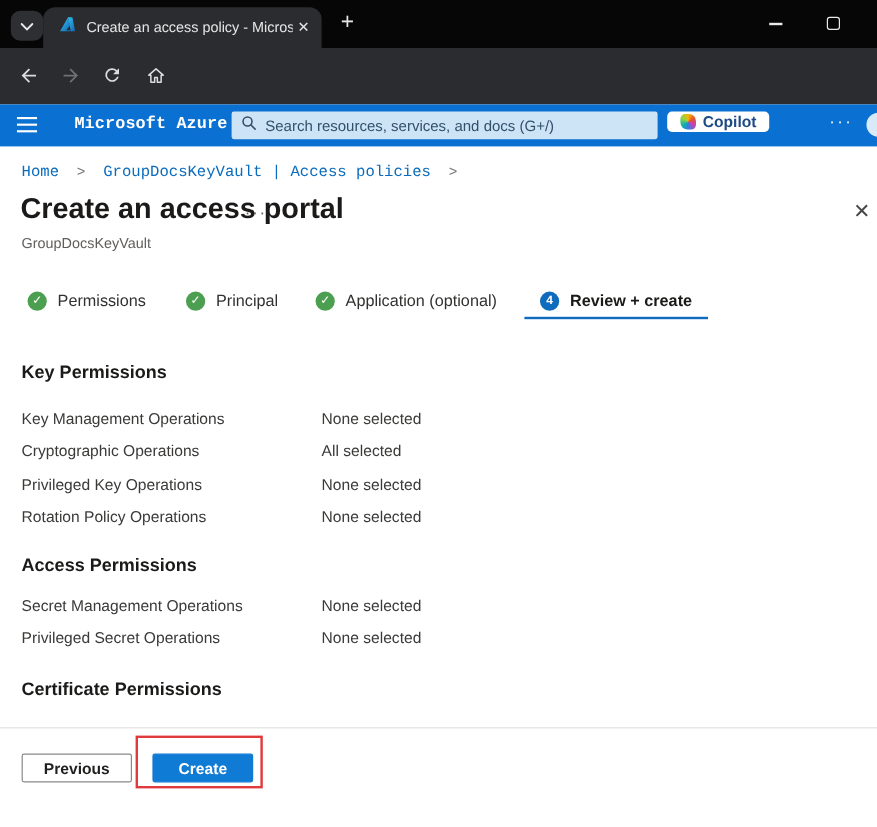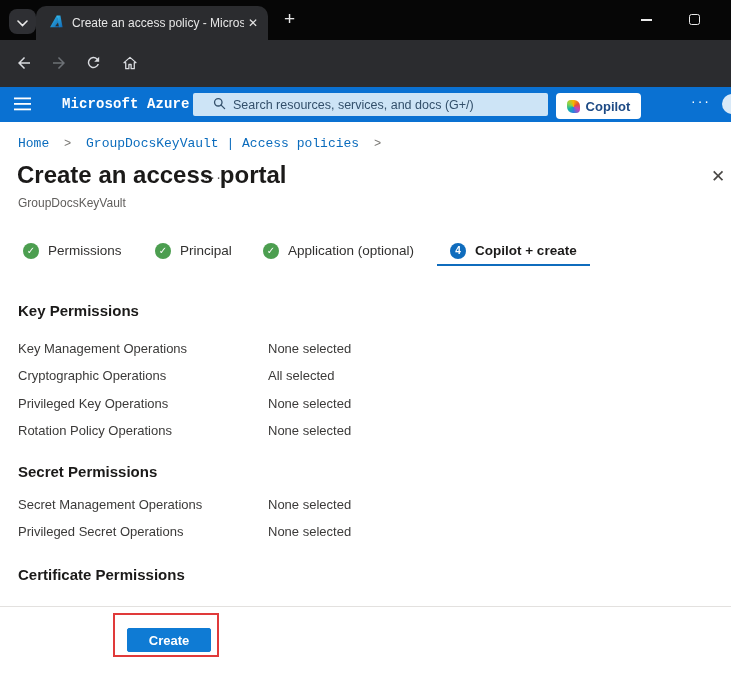--- a/index.html
+++ b/index.html
@@ -19,23 +19,23 @@
   
   .toolbar { position:absolute; top:40px; left:0; width:731px; height:47px; background:#2b2c2f; }
   .nav-icon { position:absolute; top:14px; }
   .address-pill { position:absolute; left:151px; top:50px; width:271px; height:28px; background:#3b3c40; border-radius:14px; display:flex; align-items:center; padding:0 12px; gap:9px; }
   .url-text { flex:1; color:#e8eaed; font-size:13px; white-space:nowrap; overflow:hidden; }
 
   
   .azure-header { position:absolute; top:87px; left:0; width:731px; height:35px; background:#0a71d2; }
   .hamburger { position:absolute; left:14px; top:10px; }
   .azure-brand { position:absolute; left:62px; top:9px; color:#ffffff; font-size:14px; font-weight:700; letter-spacing:0.1px;font-family:Liberation Mono, monospace; }
-  .azure-search { position:absolute; left:193px; top:6px; width:355px; height:23px; background:#cde4f6; border-radius:2px; display:flex; align-items:center; padding:0 20px; gap:7px; }
+  .azure-search { position:absolute; left:193px; top:6px; width:355px; height:23px; background:#cde4f6; border-radius:2px; display:flex; align-items:center; padding:0 8px; gap:7px; }
   .azure-search-text { color:#33506b; font-size:12.5px; }
-  .copilot-btn { position:absolute; left:556px; top:6px; width:85px; height:26px; background:#ffffff; border-radius:4px; display:flex; align-items:center; justify-content:center; gap:6px; }
+  .copilot-btn { position:absolute; left:556px; top:6px; width:85px; height:17px; background:#ffffff; border-radius:4px; display:flex; align-items:center; justify-content:center; gap:6px; }
   .copilot-icon { width:13px; height:13px; border-radius:4px 6px 4px 6px; background:conic-gradient(#f8b500,#e8522c,#c543b9,#2f7fe0,#12b2a8,#8bd44a,#f8b500); }
   .copilot-label { color:#1d4a85; font-size:13px; font-weight:600; }
   .header-ellipsis { position:absolute; left:691px; top:6px; color:#ffffff; font-size:14px; letter-spacing:2px; }
   .avatar-partial { position:absolute; left:722px; top:7px; width:20px; height:20px; border-radius:50%; background:#d8e9f8; }
 
   
   .breadcrumb { position:absolute; left:18px; top:136px; font-size:13px; color:#605e5c;font-family:Liberation Mono, monospace; }
   .crumb-link { color:#0b6cbd; text-decoration:none; cursor:pointer; }
   .crumb-sep { color:#7a7874; margin:0 7px; font-size:12px; }
   .page-title { position:absolute; left:17px; top:161px; font-size:24px; font-weight:700; color:#1b1a19; }
@@ -188,42 +188,43 @@
   <div class="wtab" style="left:155px;">
     <span class="status-circle status-done">✓</span>
     <span>Principal</span>
   </div>
   <div class="wtab" style="left:263px;">
     <span class="status-circle status-done">✓</span>
     <span>Application (optional)</span>
   </div>
   <div class="wtab active" style="left:437px;">
     <span class="status-circle status-step">4</span>
-    <span>Copilot + create</span>
+    <span>Review + create</span>
   </div>
 
   <div class="section-heading" style="top:302px;">Key Permissions</div>
   <div class="perm-rows rows-key">
     <div>Key Management Operations</div>
     <div>None selected</div>
     <div>Cryptographic Operations</div>
     <div>All selected</div>
     <div>Privileged Key Operations</div>
     <div>None selected</div>
     <div>Rotation Policy Operations</div>
     <div>None selected</div>
   </div>
 
-  <div class="section-heading" style="top:463px;">Secret Permissions</div>
+  <div class="section-heading" style="top:463px;">Access Permissions</div>
   <div class="perm-rows rows-secret">
     <div>Secret Management Operations</div>
     <div>None selected</div>
     <div>Privileged Secret Operations</div>
     <div>None selected</div>
   </div>
 
   <div class="section-heading" style="top:566px;">Certificate Permissions</div>
 
   <div class="divider"></div>
+  <div class="btn btn-previous">Previous</div>
   <div class="btn btn-create">Create</div>
   <div class="annotation-box"></div>
 
 </div>
 
 </body></html>

